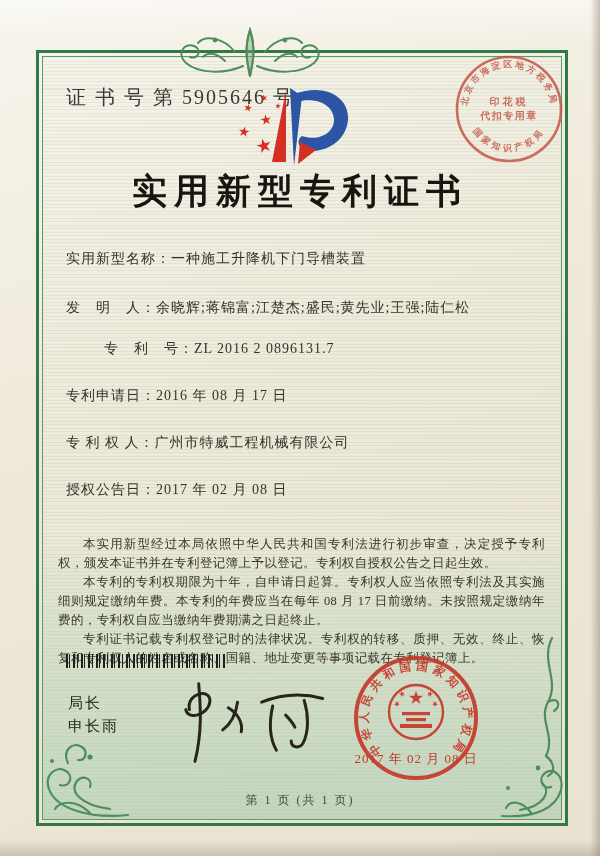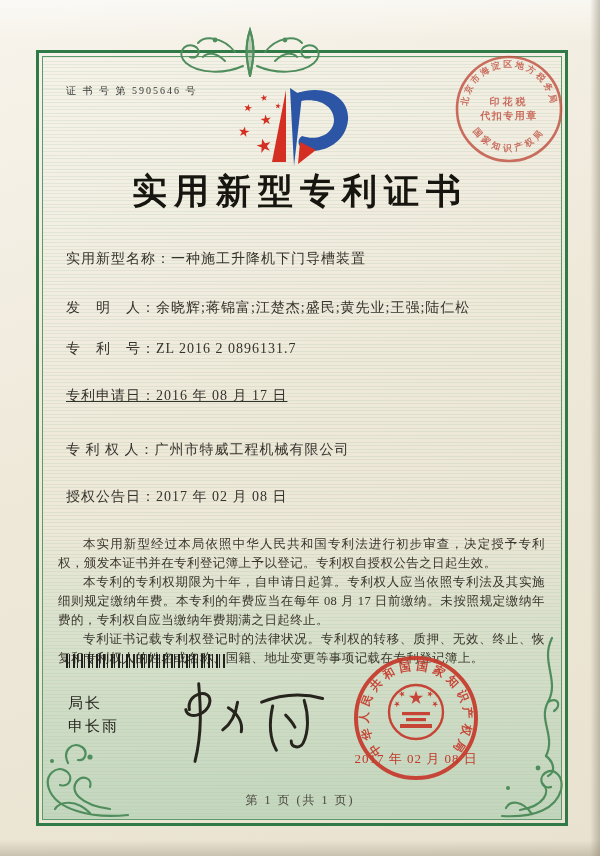--- a/index.html
+++ b/index.html
@@ -16,32 +16,32 @@
   .frame-inner{position:absolute;inset:3px;border:1px solid #5d9a6b;}
   
   .guilloche{position:absolute;inset:4px;
     background:
       linear-gradient(to bottom, rgba(190,219,194,0) 0%, rgba(190,219,194,0) 62%, rgba(176,211,182,0.30) 74%, rgba(163,203,172,0.55) 100%),
       repeating-linear-gradient(180deg, rgba(118,172,128,0.14) 0px, rgba(118,172,128,0.14) 1px, rgba(255,255,255,0) 1px, rgba(255,255,255,0) 3.5px);
   }
 
   .ornament{position:absolute;z-index:3;}
 
-  .cert-no{position:absolute;left:66px;top:84px;font-size:10px;letter-spacing:2px;color:#3a3834;z-index:4;}
+  .cert-no{position:absolute;left:66px;top:84px;font-size:20px;letter-spacing:2px;color:#3a3834;z-index:4;}
 
   .logo{position:absolute;left:228px;top:84px;z-index:4;}
 
   .title{position:absolute;left:40px;top:168px;width:520px;text-align:center;font-size:35px;font-weight:bold;letter-spacing:7px;color:#17150f;z-index:4;}
 
   .fields{position:absolute;left:66px;top:249px;width:460px;z-index:4;}
   .field-row{font-size:14px;line-height:20px;color:#35322b;letter-spacing:1px;}
   .fr-0{margin-bottom:29px;}
   .fr-1{margin-bottom:21px;}
-  .fr-2{margin-bottom:27px;}
-  .fr-3{margin-bottom:34px;text-decoration:underline;}
+  .fr-2{margin-bottom:27px;margin-left:38px;}
+  .fr-3{margin-bottom:27px;}
   .fr-4{margin-bottom:27px;}
   .f-label{white-space:pre;}
 
   .paragraphs{position:absolute;left:58px;top:500px;width:487px;z-index:4;margin-top:35px;}
   .paragraphs p{margin:0;text-indent:2em;text-align:justify;font-size:12.5px;line-height:19px;color:#3a362c;letter-spacing:0.4px;}
 
   .barcode{position:absolute;left:66px;top:654px;width:160px;height:14px;z-index:4;
     background:
       repeating-linear-gradient(90deg,#20201e 0 2px,transparent 2px 3px,#20201e 3px 4px,transparent 4px 7px,#20201e 7px 9px,transparent 9px 11px,#20201e 11px 12px,transparent 12px 15px);
   }

